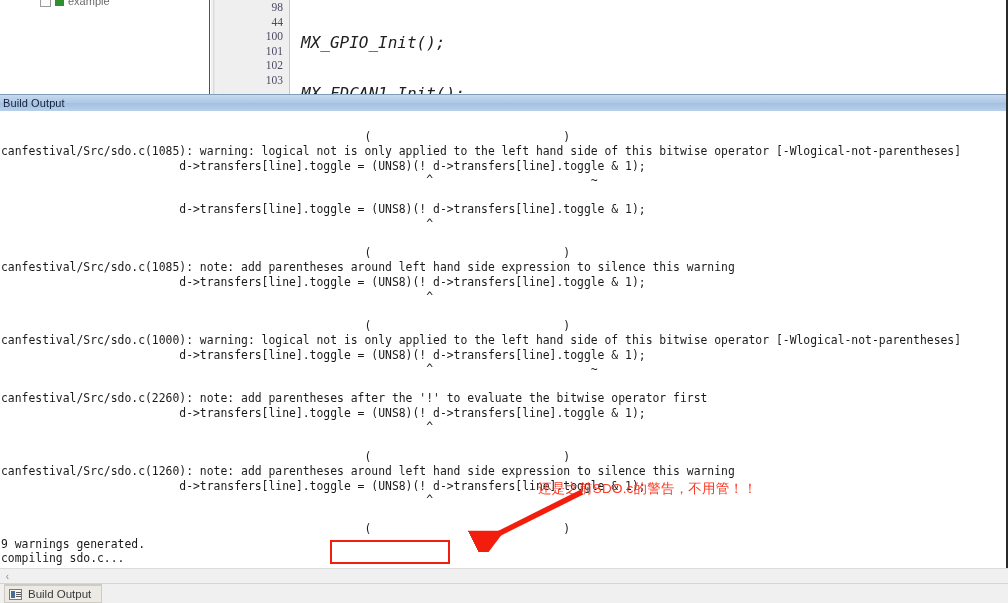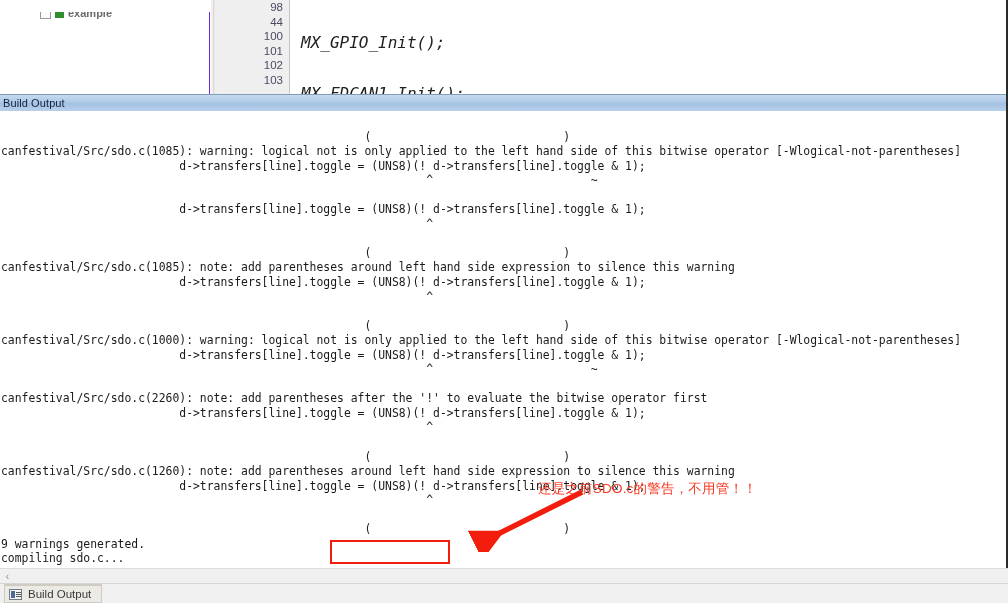--- a/index.html
+++ b/index.html
@@ -18,26 +18,25 @@
   
   #editor-strip {
     position: absolute;
     left: 0; top: 0;
     width: 1008px; height: 94px;
     background: #ffffff;
     overflow: hidden;
   }
   #project-tree {
     position: absolute;
-    left: 0; top: 12px;
+    left: 0; top: 0;
     width: 209px; height: 94px;
     background: #ffffff;
     border-right: 6px solid #6d28d9;
     overflow: hidden;
-    font-weight: bold;
   }
   #tree-item-partial {
     position: absolute;
     left: 40px; top: -6px;
     height: 14px;
     display: flex;
     align-items: center;
     gap: 4px;
     font-size: 11px;
     color: #3c3c3c;
@@ -91,21 +90,21 @@
     width: 70px; height: 94px;
     background: #efefef;
     border-right: 1px solid #c6c6c6;
   }
   #gutter-inner {
     position: absolute;
     right: 6px; top: 0;
     text-align: right;
   }
   .gutter-num {
-    font-family: Liberation Sans, sans-serif;
+    font-family: Liberation Serif, serif;
     font-size: 11.5px;
     line-height: 14.6px;
     color: #4a4a63;
     display: block;
   }
   #code-lines {
     position: absolute;
     left: 82px; top: 0;
     white-space: pre;
   }

